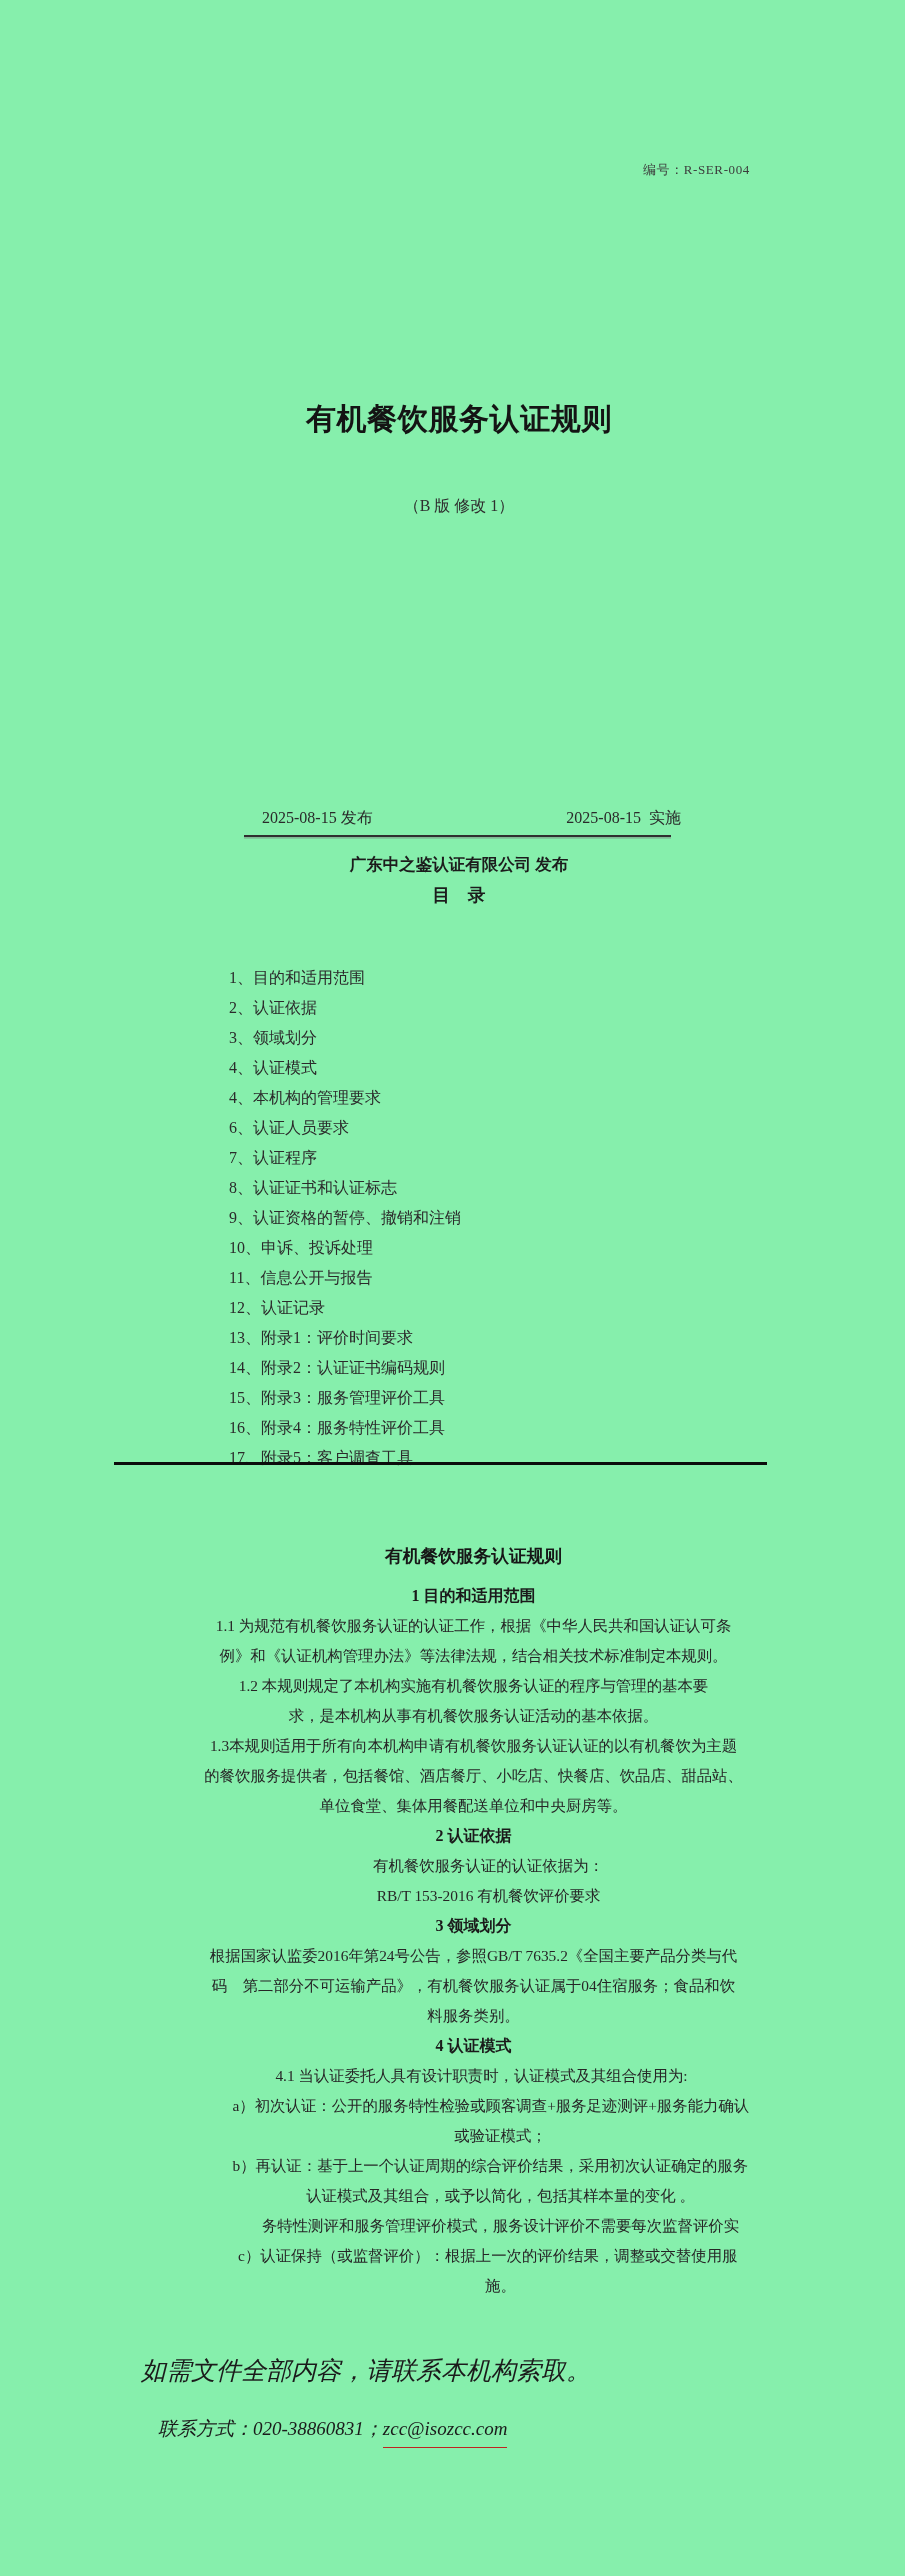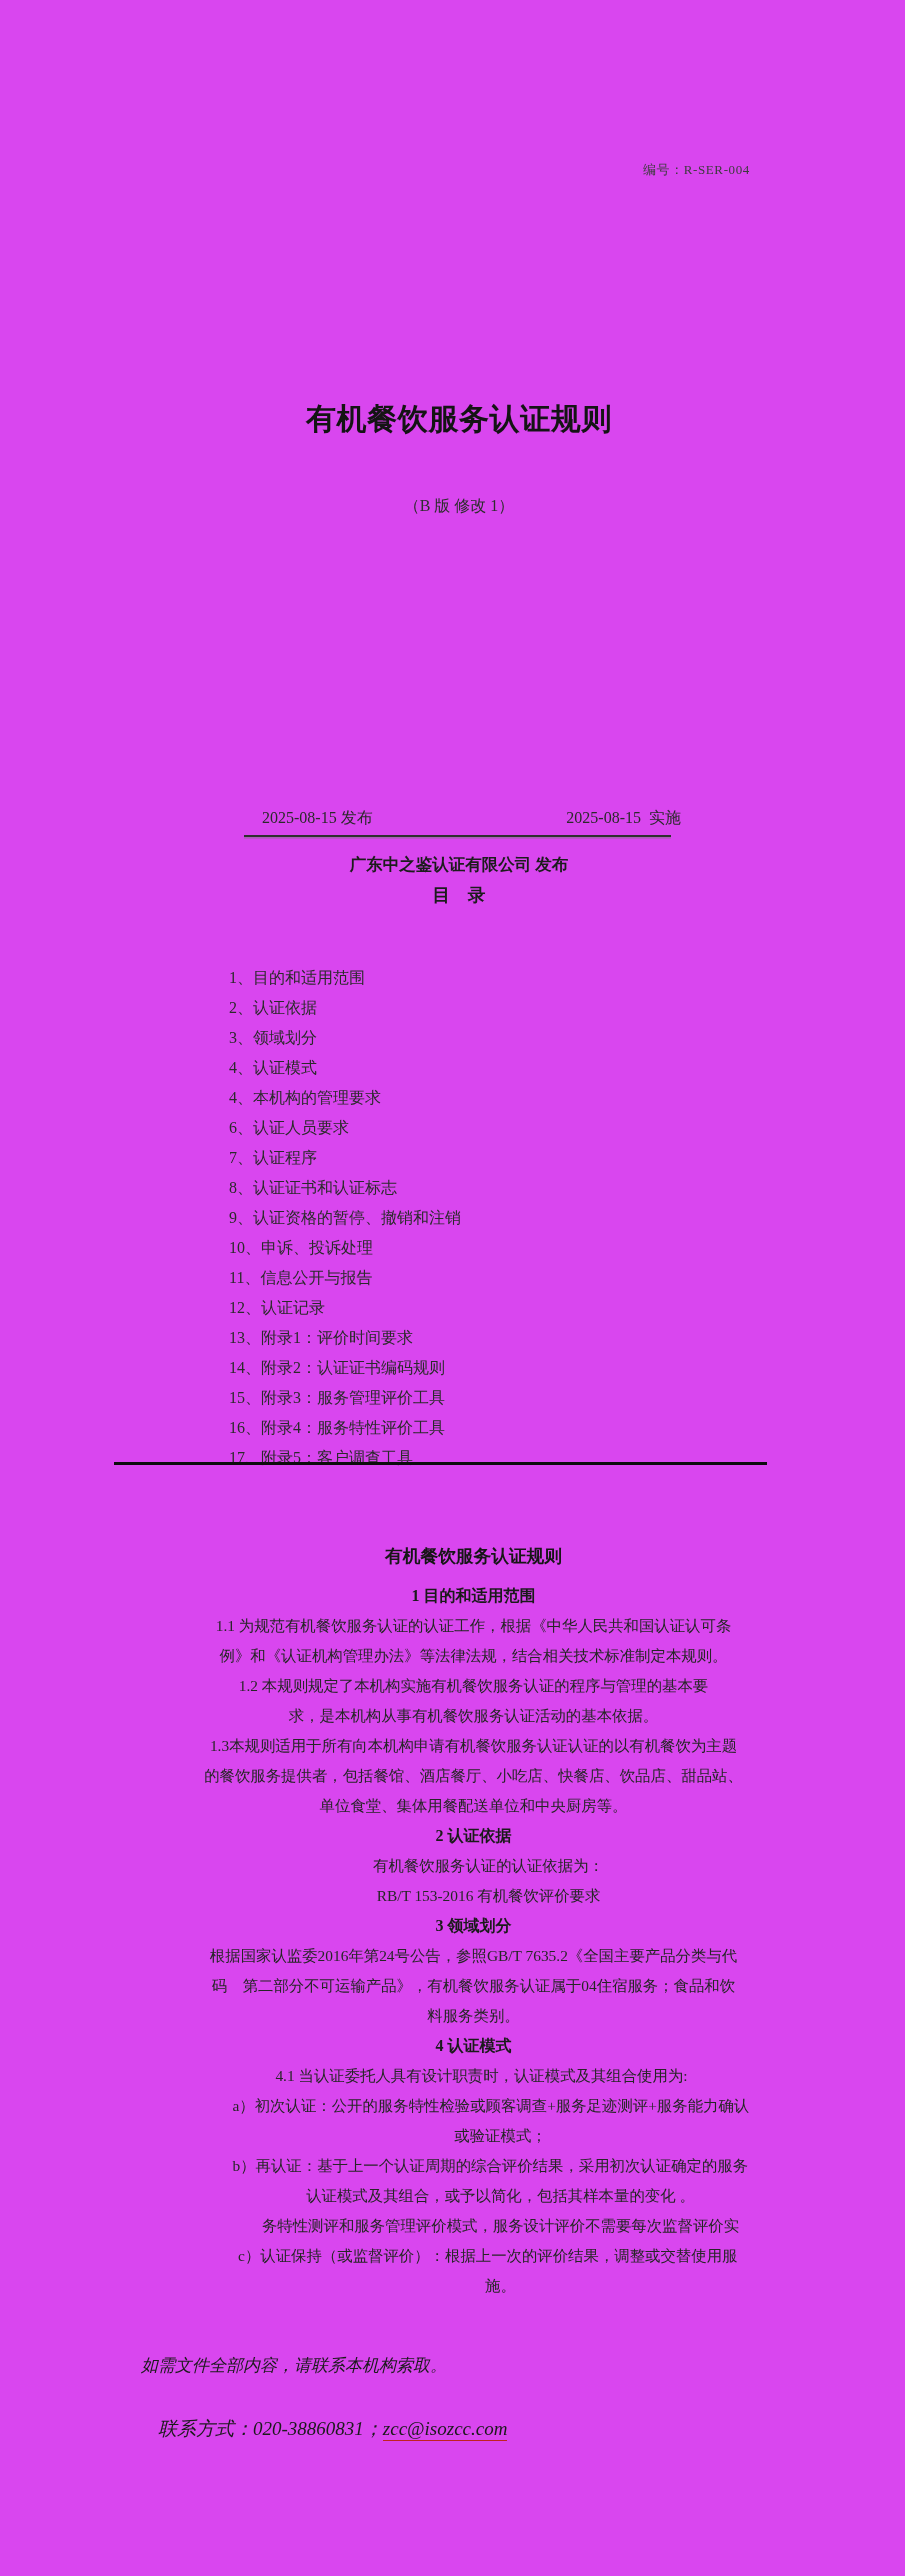--- a/index.html
+++ b/index.html
@@ -1,20 +1,20 @@
 <!DOCTYPE html>
 <html style="font-size:9px"><head>
 <meta charset="utf-8">
 <style>
   html, body { margin: 0; padding: 0; background: #ffffff; }
   .page {
     position: relative;
     width: 905px;
     height: 2576px;
-    background: #d946ef;
+    background: #86efac;
     font-family: "Liberation Serif", "DejaVu Serif", serif;
     color: #242424;
     overflow: hidden;
   }
   .doc-number {
     position: absolute;
     left: 643px;
     top: 161px;
     font-size: 13px;
     letter-spacing: 0.6px;
@@ -105,37 +105,37 @@
   .content .hc { text-align: center; font-weight: bold; font-size: 17.7px; color: #161616; margin-bottom: 10.3px; }
   .content .h  { font-weight: bold; font-size: 16px; color: #1a1a1a; }
   .content .pi  { padding-left: 30px; }
   .content .pn  { padding-left: 16px; }
   .content .pa  { padding-left: 28.5px; }
   .content .pa2 { padding-left: 54px; }
   .footer-note {
     position: absolute;
     left: 141px;
     top: 2354px;
-    font-size: 17px;
+    font-size: 25px;
     font-style: italic;
     color: #1b1b1b;
     white-space: pre;
   }
   .contact-line {
     position: absolute;
     left: 139px;
     top: 2394px;
     font-size: 19px;
     font-style: italic;
     color: #1b1b1b;
     white-space: pre;
   }
   .email {
     border-bottom: 1.7px solid #c0231f;
-    padding-bottom: 1px;
+    padding-bottom: 8px;
   }
 </style>
 </head>
 <body>
 
 <div class="page">
 
   <div class="doc-number">编号：R-SER-004</div>
 
   <div class="cover-center cover-title">有机餐饮服务认证规则</div>

